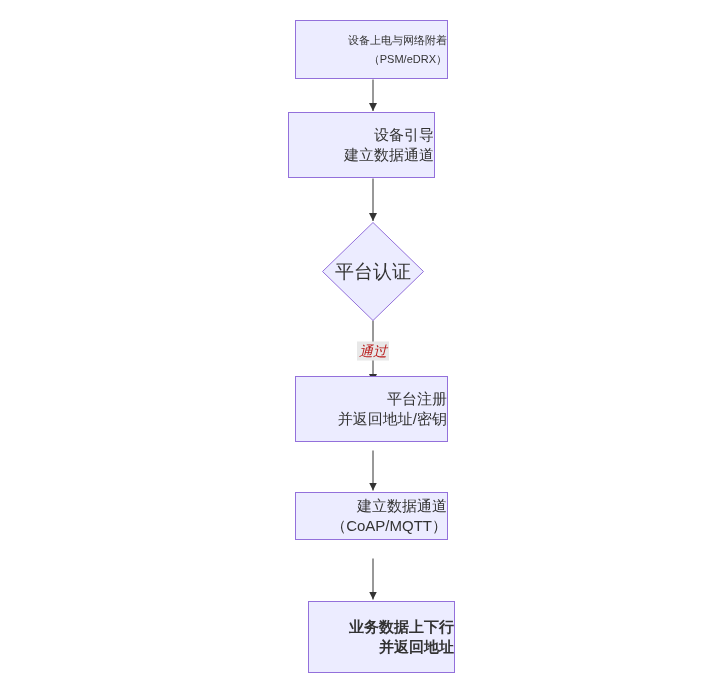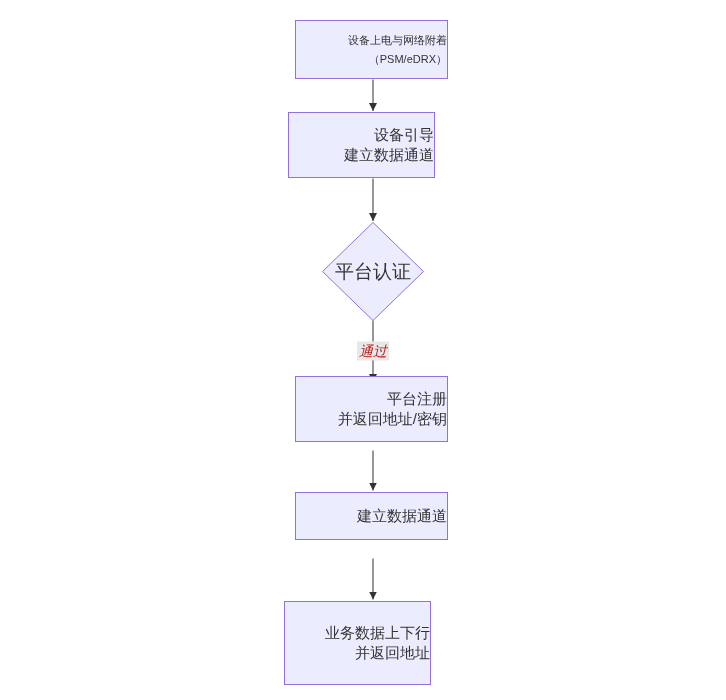--- a/index.html
+++ b/index.html
@@ -82,20 +82,21 @@
 
   <div class="edge-label">通过</div>
 
   <div class="node fs-normal" style="left:295px;top:376px;width:153px;height:66px;">
     <div class="l">平台注册</div>
     <div class="l">并返回地址/密钥</div>
   </div>
 
   <div class="node fs-normal" style="left:295px;top:492px;width:153px;height:48px;">
     <div class="l">建立数据通道</div>
+    <div class="l">（CoAP/MQTT）</div>
   </div>
 
-  <div class="node fs-normal" style="left:284px;top:601px;width:147px;height:84px;">
+  <div class="node fs-normal" style="left:308px;top:601px;width:147px;height:72px;font-weight:bold;">
     <div class="l">业务数据上下行</div>
     <div class="l">并返回地址</div>
   </div>
 
 </div>
 
 </body></html>

